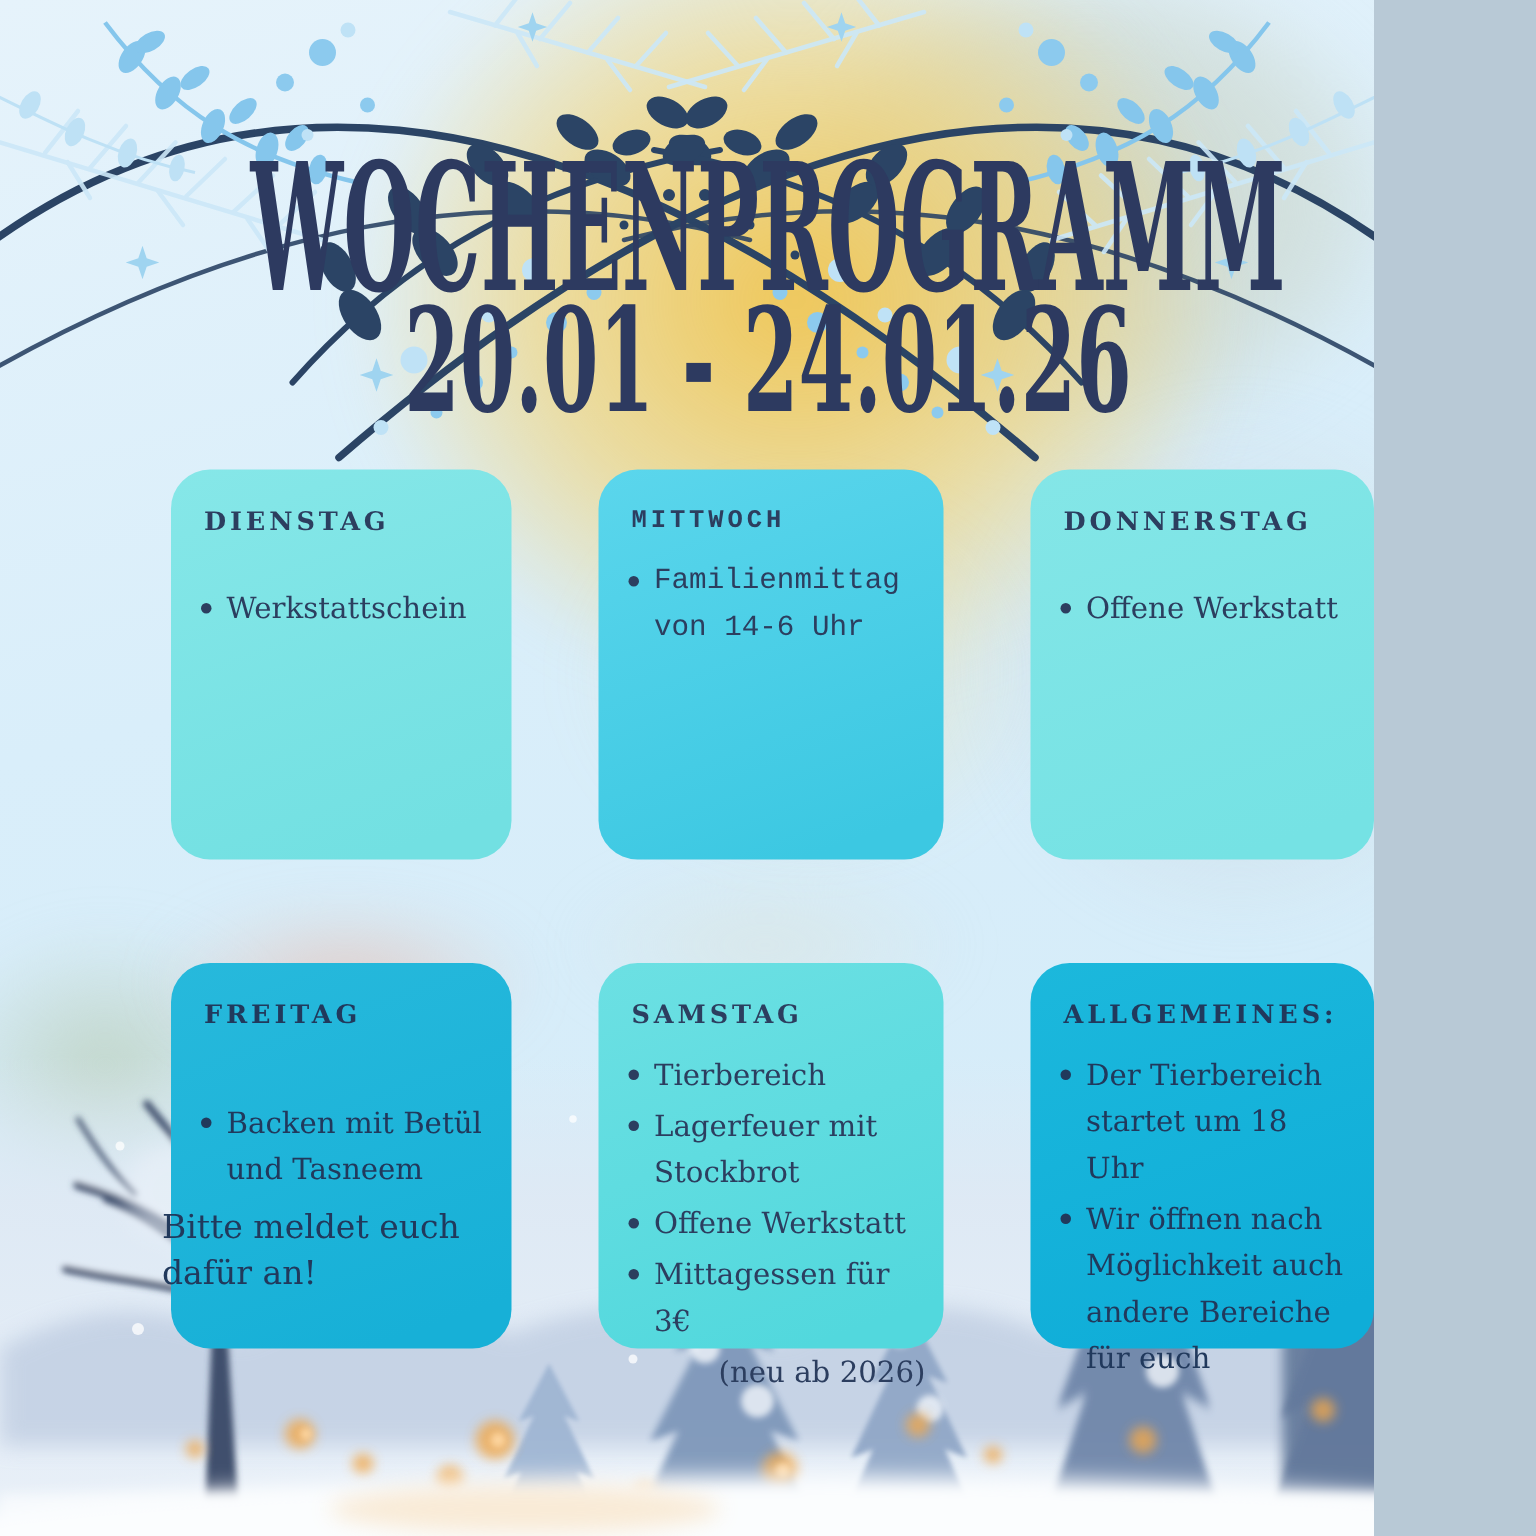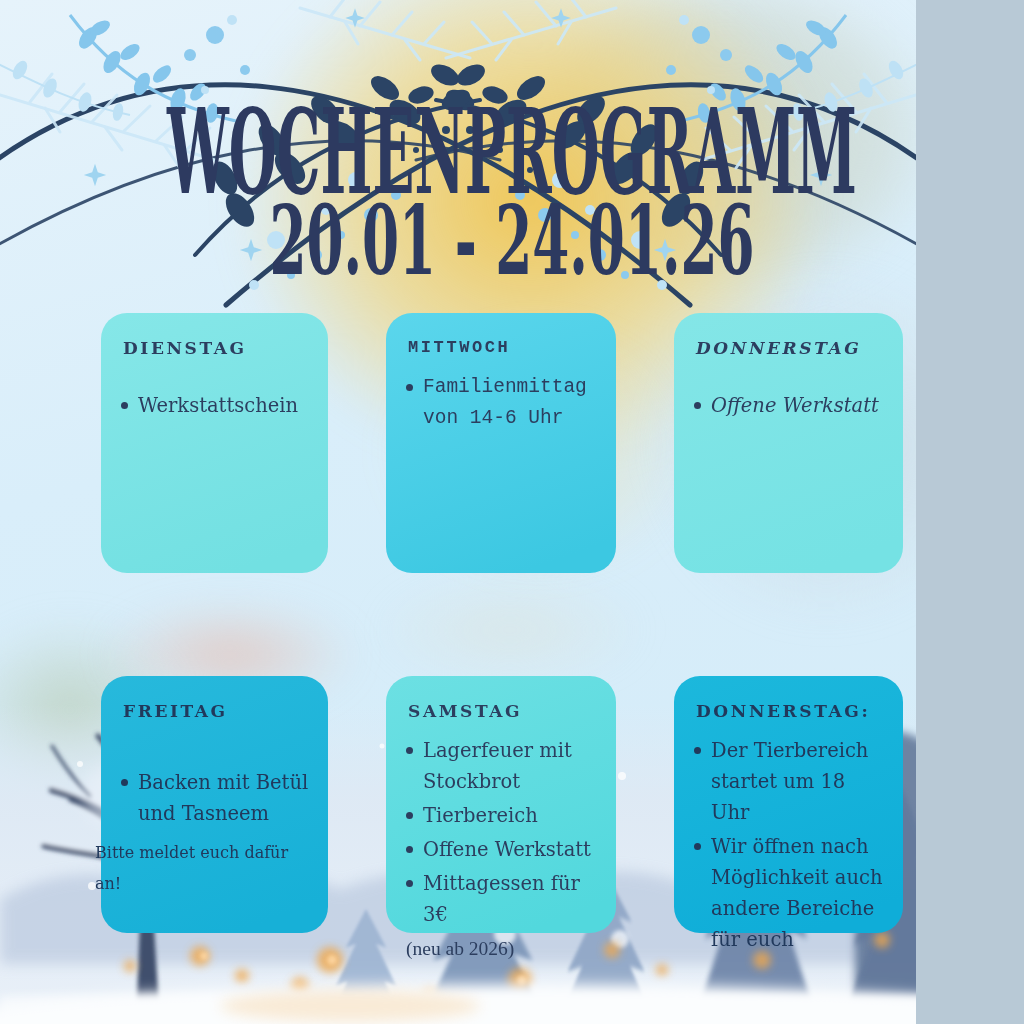--- a/index.html
+++ b/index.html
@@ -29,41 +29,41 @@
   
   .ornament{top:0;width:700px;height:330px;z-index:3;}
   .ornament.left{left:0;}
   .ornament.right{right:0;transform:scaleX(-1);}
   
   .title-svg{left:0;top:0;width:1024px;height:300px;z-index:4;}
   
   .scene{left:0;bottom:0;width:1024px;height:320px;z-index:1;}
   
   .cards{
-    position:absolute;left:101px;top:313px;width:802px;z-index:5;
+    position:absolute;left:114px;top:313px;width:802px;z-index:5;
     display:grid;grid-template-columns:227px 230px 229px;justify-content:space-between;
-    grid-template-rows:260px 257px;row-gap:103px;
+    grid-template-rows:260px 257px;row-gap:69px;
   }
   .card{
     border-radius:26px;box-sizing:border-box;padding:26px 14px 18px 20px;
     overflow:visible;
   }
   .card-title{
     margin:0 0 14px 2px;font-size:17px;font-weight:700;letter-spacing:2.6px;line-height:1.1;
   }
   .card-0 .card-title,.card-2 .card-title{margin-bottom:32px;}
   .card-3 .card-title{margin-bottom:46px;}
   .card-list{list-style:none;margin:0;padding:0;font-size:19.5px;line-height:31px;}
   .card-list li{position:relative;padding-left:17px;margin:0 0 3px 0;}
   .card-list li::before{
     content:"";position:absolute;left:0;top:12px;width:7px;height:7px;border-radius:50%;
     background:currentColor;
   }
-  .card-suffix{margin:0 -2px 0 0;font-size:19.5px;line-height:31px;font-family:Liberation Serif, serif;}
-  .card-note{margin:8px 0 0 -26px;font-size:16px;line-height:31px;}
+  .card-suffix{margin:0 -2px 0 0;font-size:19.5px;line-height:31px;text-align:right;}
+  .card-note{margin:8px 0 0 -26px;font-size:22px;line-height:31px;}
 </style>
 </head>
 <body>
 
 <div class="canvas">
 
   <div class="wash wash-top-right layer"></div>
   <div class="wash wash-right-mid layer"></div>
   <div class="wash wash-left-bottom layer"></div>
   <div class="wash wash-pink layer"></div>
@@ -380,51 +380,51 @@
     </section>
 
     <section class="card card-1" style="background: linear-gradient(160deg, rgb(91, 214, 236) 0%, rgb(60, 200, 226) 90%); color: rgb(44, 62, 95); font-family: Liberation Mono, monospace;">
       <h3 class="card-title">MITTWOCH</h3>
       <ul class="card-list">
           <li>Familienmittag von 14-6 Uhr</li>
         </ul>
 
     </section>
 
-    <section class="card card-2" style="background: linear-gradient(160deg, rgb(132, 230, 231) 0%, rgb(117, 226, 228) 90%); color: rgb(44, 62, 95); font-style: italic;">
+    <section class="card card-2" style="background: linear-gradient(160deg, rgb(132, 230, 231) 0%, rgb(117, 226, 228) 90%); color: rgb(44, 62, 95);">
       <h3 class="card-title">DONNERSTAG</h3>
       <ul class="card-list">
           <li>Offene Werkstatt</li>
         </ul>
 
     </section>
 
     <section class="card card-3" style="background: linear-gradient(160deg, rgb(39, 185, 220) 0%, rgb(23, 176, 215) 90%); color: rgb(33, 57, 92);">
       <h3 class="card-title">FREITAG</h3>
       <ul class="card-list">
           <li>Backen mit Betül und Tasneem</li>
         </ul>
 
       <p class="card-note">Bitte meldet euch dafür an!</p>
     </section>
 
     <section class="card card-4" style="background: linear-gradient(160deg, rgb(108, 224, 227) 0%, rgb(82, 216, 221) 90%); color: rgb(44, 62, 95); border-radius: 26px;">
       <h3 class="card-title">SAMSTAG</h3>
       <ul class="card-list">
+          <li>Tierbereich</li>
           <li>Lagerfeuer mit Stockbrot</li>
-          <li>Tierbereich</li>
           <li>Offene Werkstatt</li>
           <li>Mittagessen für 3€</li>
         </ul>
       <p class="card-suffix">(neu ab 2026)</p>
 
     </section>
 
     <section class="card card-5" style="background: linear-gradient(160deg, rgb(28, 184, 220) 0%, rgb(15, 173, 216) 90%); color: rgb(33, 57, 92);">
-      <h3 class="card-title">DONNERSTAG:</h3>
+      <h3 class="card-title">ALLGEMEINES:</h3>
       <ul class="card-list">
           <li>Der Tierbereich startet um 18 Uhr</li>
           <li>Wir öffnen nach Möglichkeit auch andere Bereiche für euch</li>
         </ul>
 
     </section>
   </div>
 
 </div>
 

